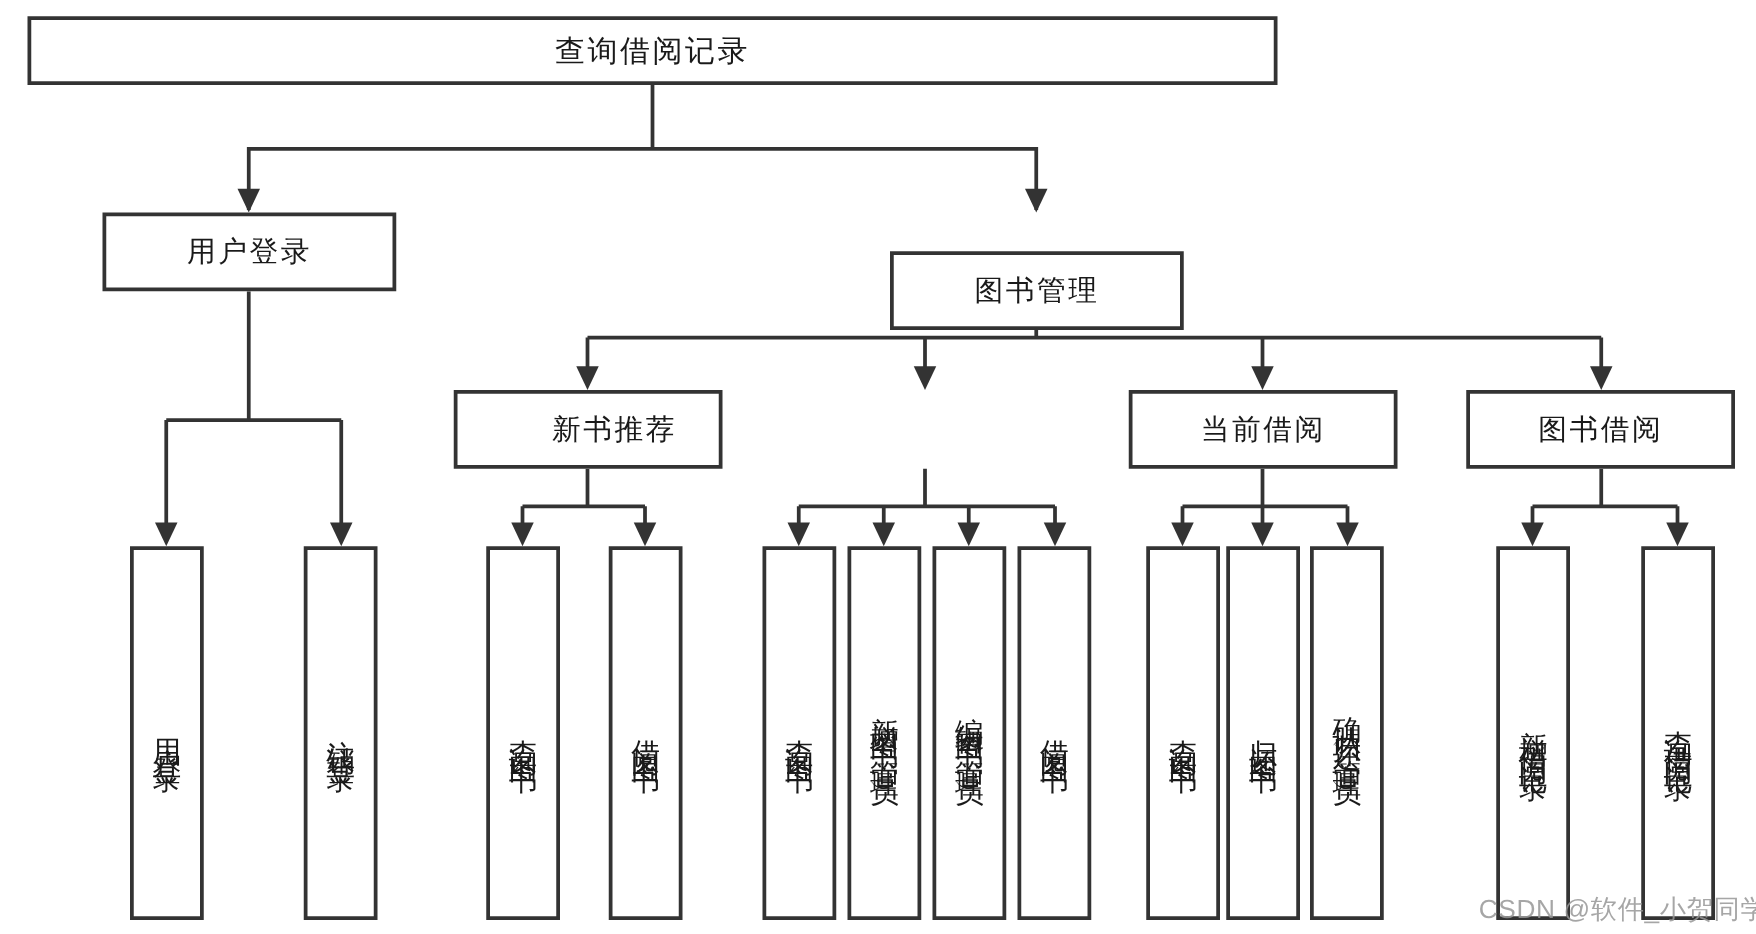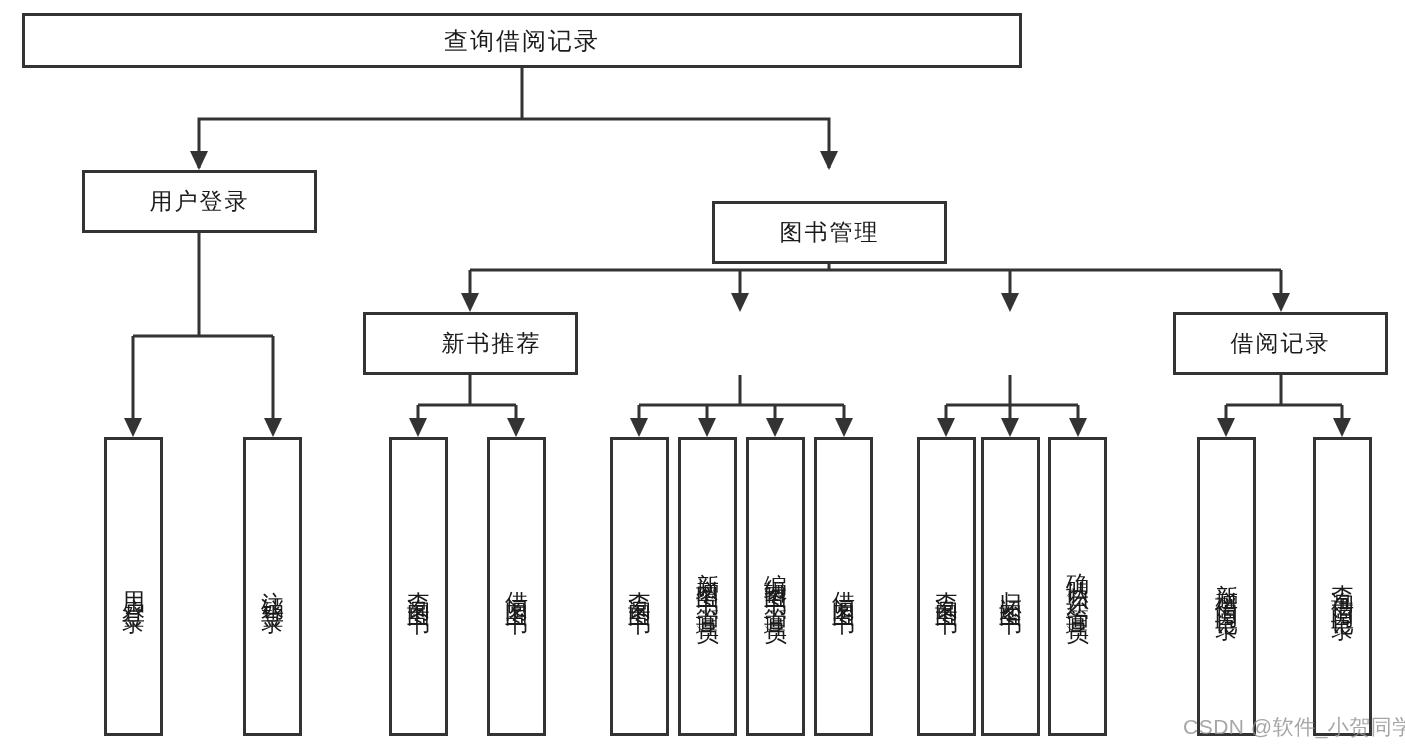--- a/index.html
+++ b/index.html
@@ -103,22 +103,25 @@
   <div class="node h" style="left:82px; top:170px; width:235px; height:63px;">
     <span>用户登录</span>
   </div>
   <div class="node h" style="left:712px; top:170px; width:235px; height:63px;margin-top:31px;">
     <span>图书管理</span>
   </div>
 
   <div class="node h" style="left:363px; top:312px; width:215px; height:63px;padding-left:42px;">
     <span>新书推荐</span>
   </div>
+  <div class="node h" style="left:903px; top:312px; width:215px; height:63px;">
+    <span>当前借阅</span>
+  </div>
   <div class="node h" style="left:1173px; top:312px; width:215px; height:63px;">
-    <span>借阅记录</span>
+    <span>图书借阅</span>
   </div>
 
   <div class="node leaf" style="left:104px; top:437px; width:59px; height:299px;">
     <span>用户登录</span>
   </div>
   <div class="node leaf" style="left:243px; top:437px; width:59px; height:299px;">
     <span>注销登录</span>
   </div>
 
   <div class="node leaf" style="left:389px; top:437px; width:59px; height:299px;">

